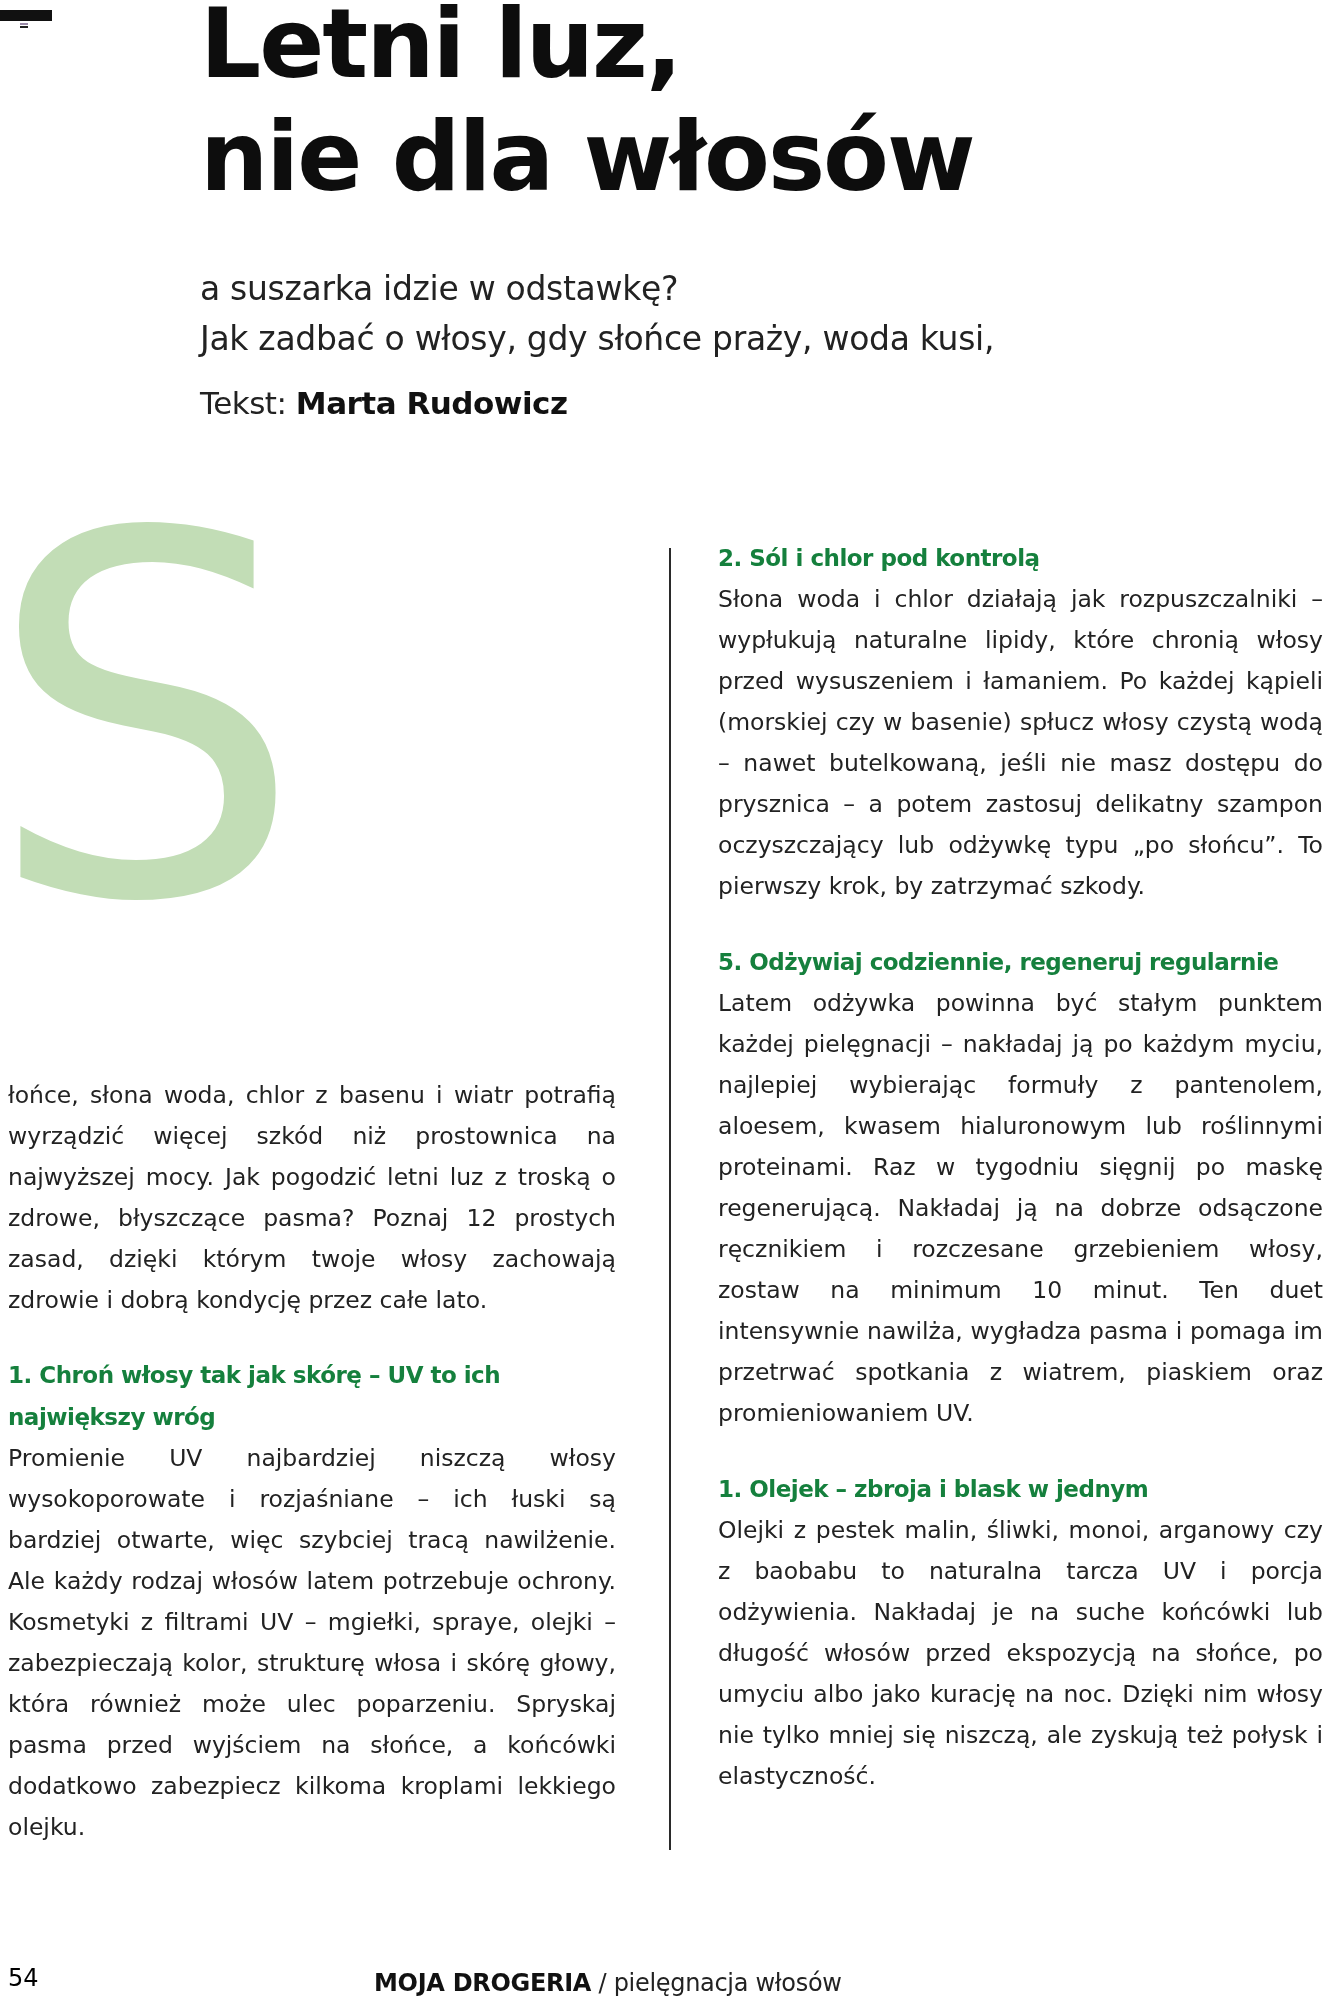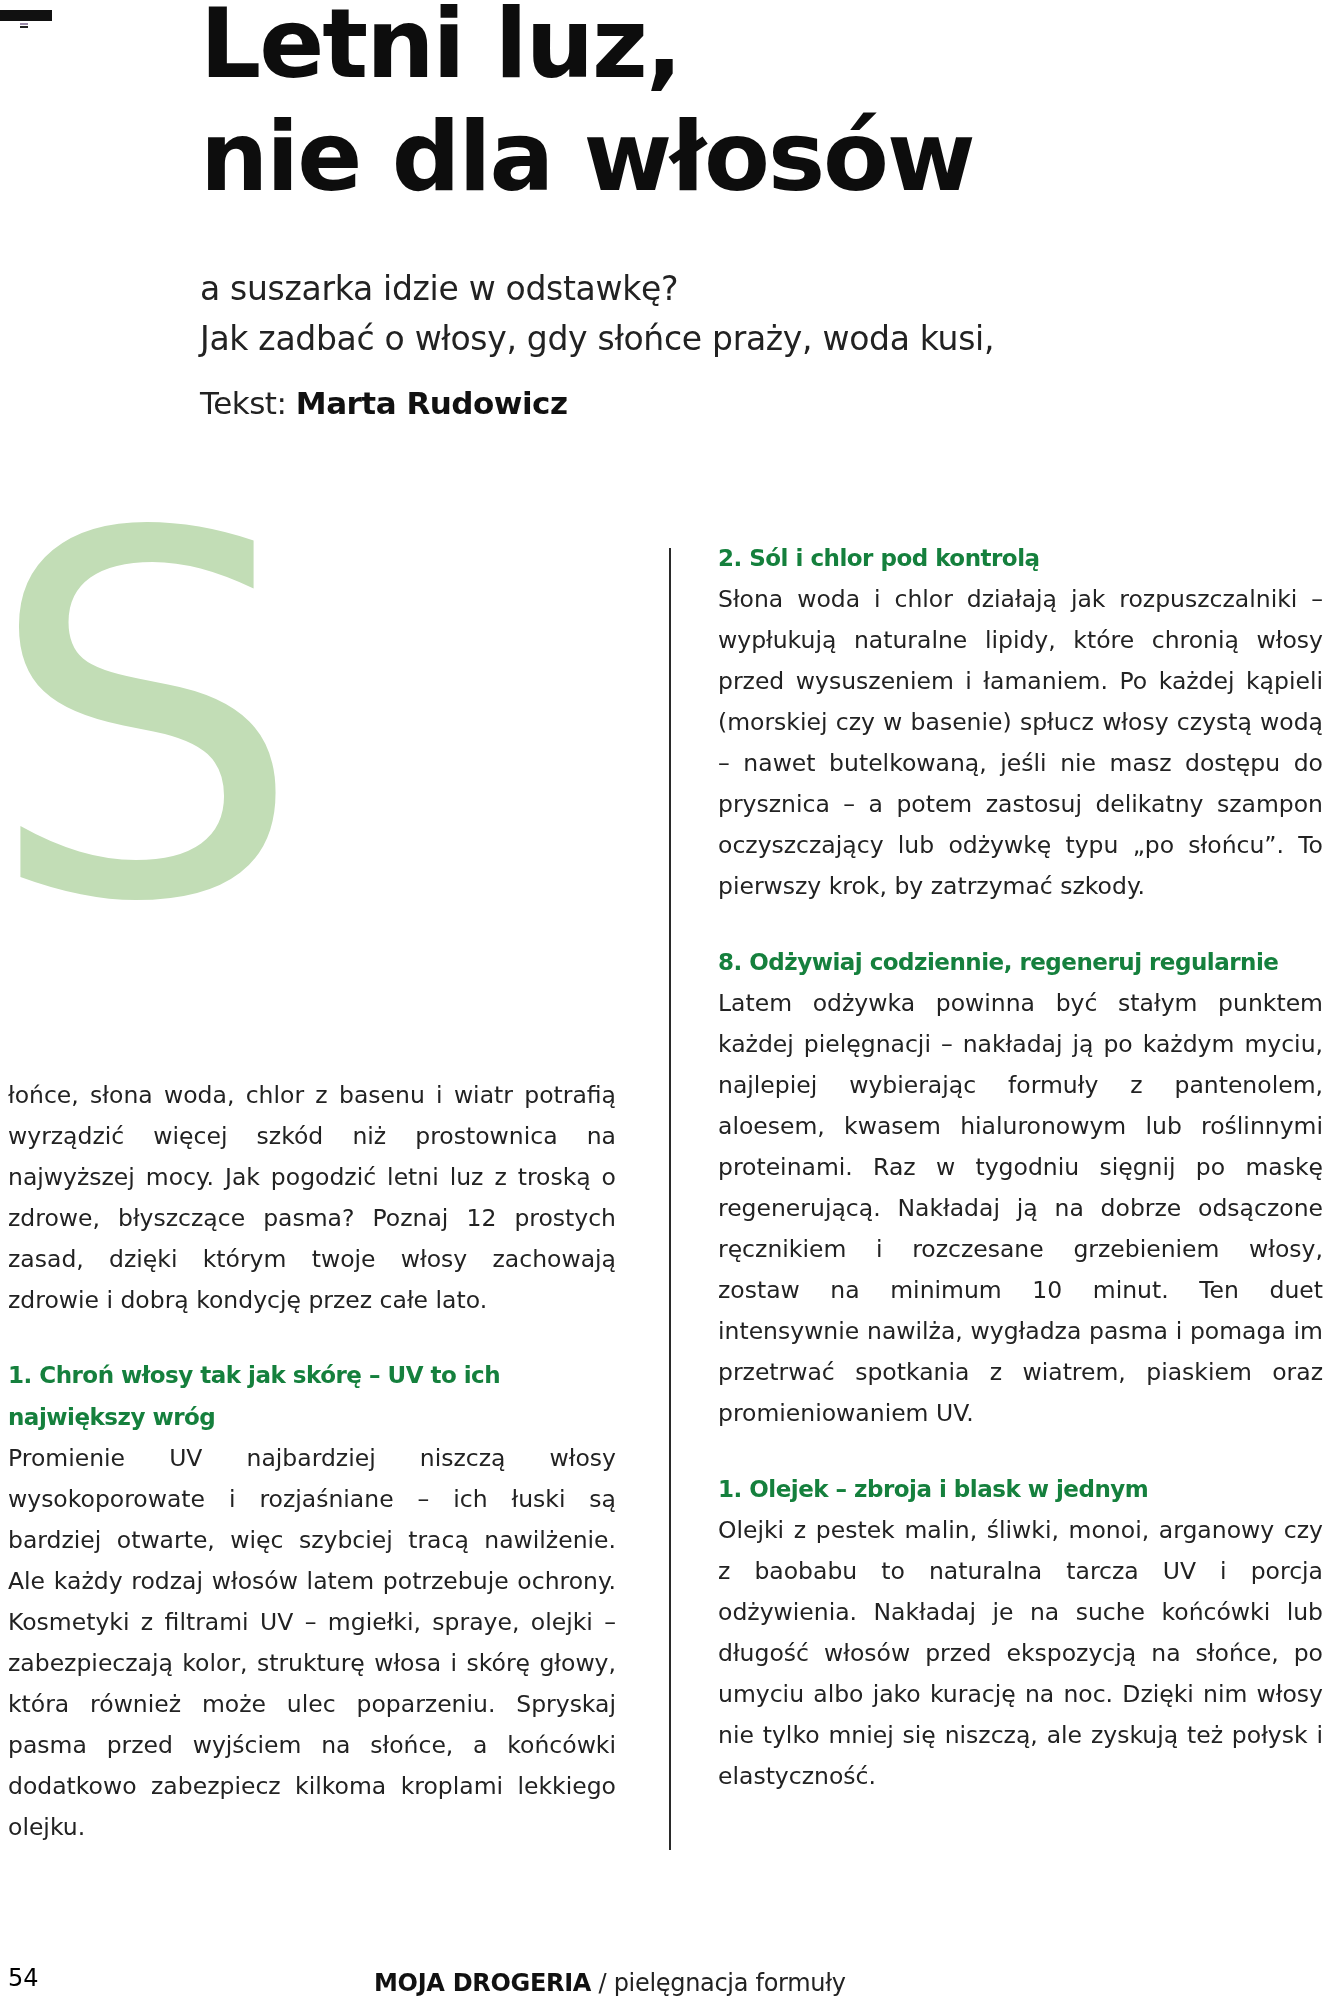--- a/index.html
+++ b/index.html
@@ -98,28 +98,28 @@
 
 <div class="divider"></div>
 
 <div class="col col-right">
   <div class="section">
     <h2>2. Sól i chlor pod kontrolą</h2>
     <p>Słona woda i chlor działają jak rozpuszczalniki – wypłukują naturalne lipidy, które chronią włosy przed wysuszeniem i łamaniem. Po każdej kąpieli (morskiej czy w basenie) spłucz włosy czystą wodą – nawet butelkowaną, jeśli nie masz dostępu do prysznica – a potem zastosuj delikatny szampon oczyszczający lub odżywkę typu „po słońcu”. To pierwszy krok, by zatrzymać szkody.</p>
   </div>
   <div class="gap-m"></div>
   <div class="section">
-    <h2>8. Odżywiaj codziennie, regeneruj regularnie</h2>
+    <h2>5. Odżywiaj codziennie, regeneruj regularnie</h2>
     <p>Latem odżywka powinna być stałym punktem każdej pielęgnacji – nakładaj ją po każdym myciu, najlepiej wybierając formuły z pantenolem, aloesem, kwasem hialuronowym lub roślinnymi proteinami. Raz w tygodniu sięgnij po maskę regenerującą. Nakładaj ją na dobrze odsączone ręcznikiem i rozczesane grzebieniem włosy, zostaw na minimum 10 minut. Ten duet intensywnie nawilża, wygładza pasma i pomaga im przetrwać spotkania z wiatrem, piaskiem oraz promieniowaniem UV.</p>
   </div>
   <div class="gap-m"></div>
   <div class="section">
     <h2>1. Olejek – zbroja i blask w jednym</h2>
     <p>Olejki z pestek malin, śliwki, monoi, arganowy czy z baobabu to naturalna tarcza UV i porcja odżywienia. Nakładaj je na suche końcówki lub długość włosów przed ekspozycją na słońce, po umyciu albo jako kurację na noc. Dzięki nim włosy nie tylko mniej się niszczą, ale zyskują też połysk i elastyczność.</p>
   </div>
 </div>
 
 <div class="footer-page">54</div>
 <div class="footer-brand">
   <span class="brand">MOJA DROGERIA</span>
   <span>/</span>
-  <span>pielęgnacja formuły</span>
+  <span>pielęgnacja włosów</span>
 </div>
 
 </body></html>

